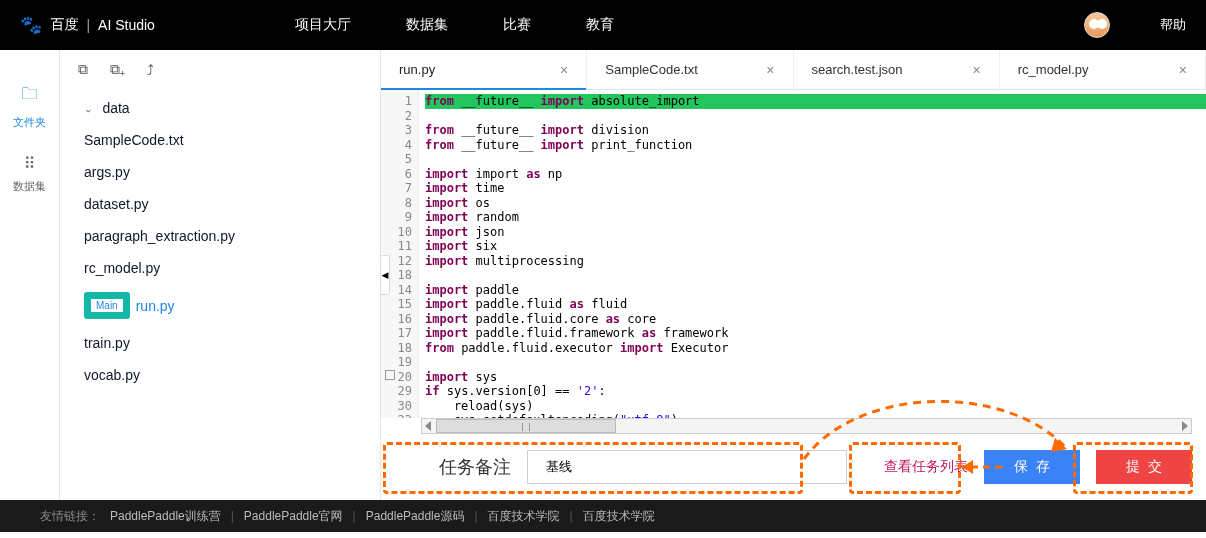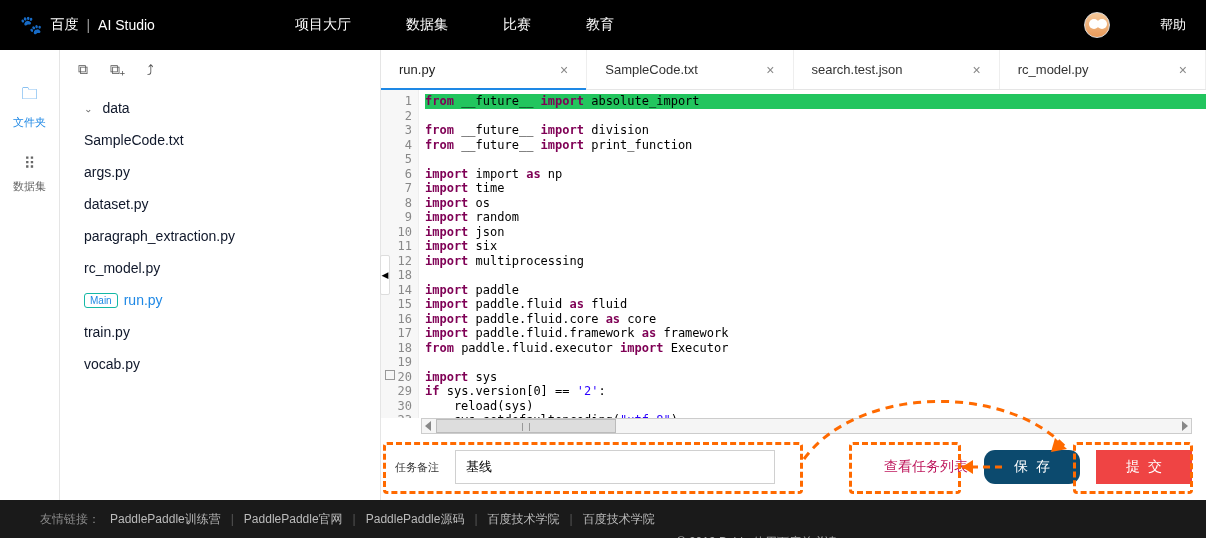--- a/index.html
+++ b/index.html
@@ -21,21 +21,21 @@
 .left-tab .ico { font-size: 16px; }
 
 .file-col { width: 320px; display: flex; flex-direction: column; }
 .file-toolbar { height: 40px; display: flex; align-items: center; gap: 22px; padding-left: 18px; border-bottom: 1px solid transparent; color: #555; }
 .file-toolbar .tico { font-size: 14px; cursor: pointer; }
 .file-list { padding: 2px 0 0 16px; }
 .file-item { padding: 8px 8px; font-size: 14px; color: #0f172a; cursor: pointer; display: flex; align-items: center; gap: 6px; }
 .file-item.folder { font-weight: 400; }
 .file-item.folder::before { content: "⌃"; display: inline-block; transform: rotate(180deg); font-size: 10px; margin-right: 4px; color: #666; }
 .file-item.active { color: #1e88e5; }
-.main-badge { border: 1px solid #14b8a6; color: #1e88e5; border-radius: 3px; font-size: 10px; padding: 1px 5px; }
+.main-badge { border: 7px solid #14b8a6; color: #1e88e5; border-radius: 3px; font-size: 10px; padding: 1px 5px; }
 
 .editor-col { flex: 1; position: relative; display: flex; flex-direction: column; border-left: 1px solid #e5e5e5; }
 .collapse-handle { position: absolute; left: -1px; top: 50%; transform: translateY(-50%); width: 10px; height: 40px; background: #fff; border: 1px solid #ddd; border-radius: 2px; display: flex; align-items: center; justify-content: center; font-size: 9px; cursor: pointer; }
 .tabs { display: flex; height: 40px; align-items: stretch; border-bottom: 1px solid #e5e5e5; }
 .tab { flex: 1; display: flex; align-items: center; justify-content: space-between; padding: 0 18px; font-size: 13px; color: #333; border-right: 1px solid #eee; cursor: pointer; position: relative; }
 .tab.active { color: #222; }
 .tab.active::after { content: ""; position: absolute; left: 0; right: 0; bottom: -1px; height: 2px; background: #1e88e5; }
 .tab .close { color: #888; font-size: 14px; }
 
 .code-area { flex: 1; overflow: hidden; display: flex; font-family: Consolas, monospace; font-size: 12px; line-height: 14.5px; background: #fff; }
@@ -50,32 +50,32 @@
 .num { color: #000; }
 
 .hscroll { height: 16px; border: 1px solid #ccc; margin: 0 14px 0 40px; position: relative; background: #f5f5f5; }
 .hscroll::before, .hscroll::after { content: ""; position: absolute; width: 0; height: 0; top: 2px; border-top: 5px solid transparent; border-bottom: 5px solid transparent; }
 .hscroll::before { left: 3px; border-right: 6px solid #888; }
 .hscroll::after { right: 3px; border-left: 6px solid #888; }
 .hscroll .thumb { position: absolute; left: 14px; width: 180px; top: 0; bottom: 0; background: #ddd; border: 1px solid #bbb; }
 .hscroll .grip { position: absolute; left: 50%; top: 3px; width: 8px; height: 8px; border-left: 1px solid #999; border-right: 1px solid #999; transform: translateX(-50%); }
 
 .task-bar { height: 66px; display: flex; align-items: center; padding: 0 14px; gap: 16px; }
-.task-label { font-size: 11px; color: #333; }
-.task-input { flex: 0 0 320px; height: 34px; border: 1px solid #d0d0d0; padding: 0 10px; font-size: 13px; outline: none; }
+.task-label { font-size: 18px; color: #333; margin-left: 44px; }
+.task-input { flex: 0 0 320px; height: 34px; border: 1px solid #d0d0d0; padding: 0 18px; font-size: 13px; outline: none; }
 .spacer { flex: 1; }
 .link-btn { color: #be185d; font-size: 14px; cursor: pointer; }
 .btn { width: 96px; height: 34px; display: inline-flex; align-items: center; justify-content: center; font-size: 14px; letter-spacing: 8px; text-indent: 8px; cursor: pointer; }
-.btn.gray { background: #0c4a6e; color: #fff; border-radius: 11px; }
+.btn.gray { background: #3b82f6; color: #fff; }
 .btn.blue { background: #ef4444; color: #fff; }
 
 .dashed-box { position: absolute; border: 3px dashed #ff6a00; border-radius: 4px; pointer-events: none; }
 .arrow-svg { position: absolute; pointer-events: none; }
 
-.footer { background: #1a1a1a; color: #aaa; height: 38px; display: flex; align-items: center; gap: 10px; padding: 0 40px; font-size: 12px; }
+.footer { background: #1a1a1a; color: #aaa; height: 32px; display: flex; align-items: center; gap: 10px; padding: 0 40px; font-size: 12px; }
 .footer .lab { color: #888; }
 .footer .lnk { color: #bbb; }
 .footer .sep { color: #555; }
 </style>
 </head>
 <body>
 
 <div class="header">
   <div class="logo">
     <span class="paw">🐾</span>

